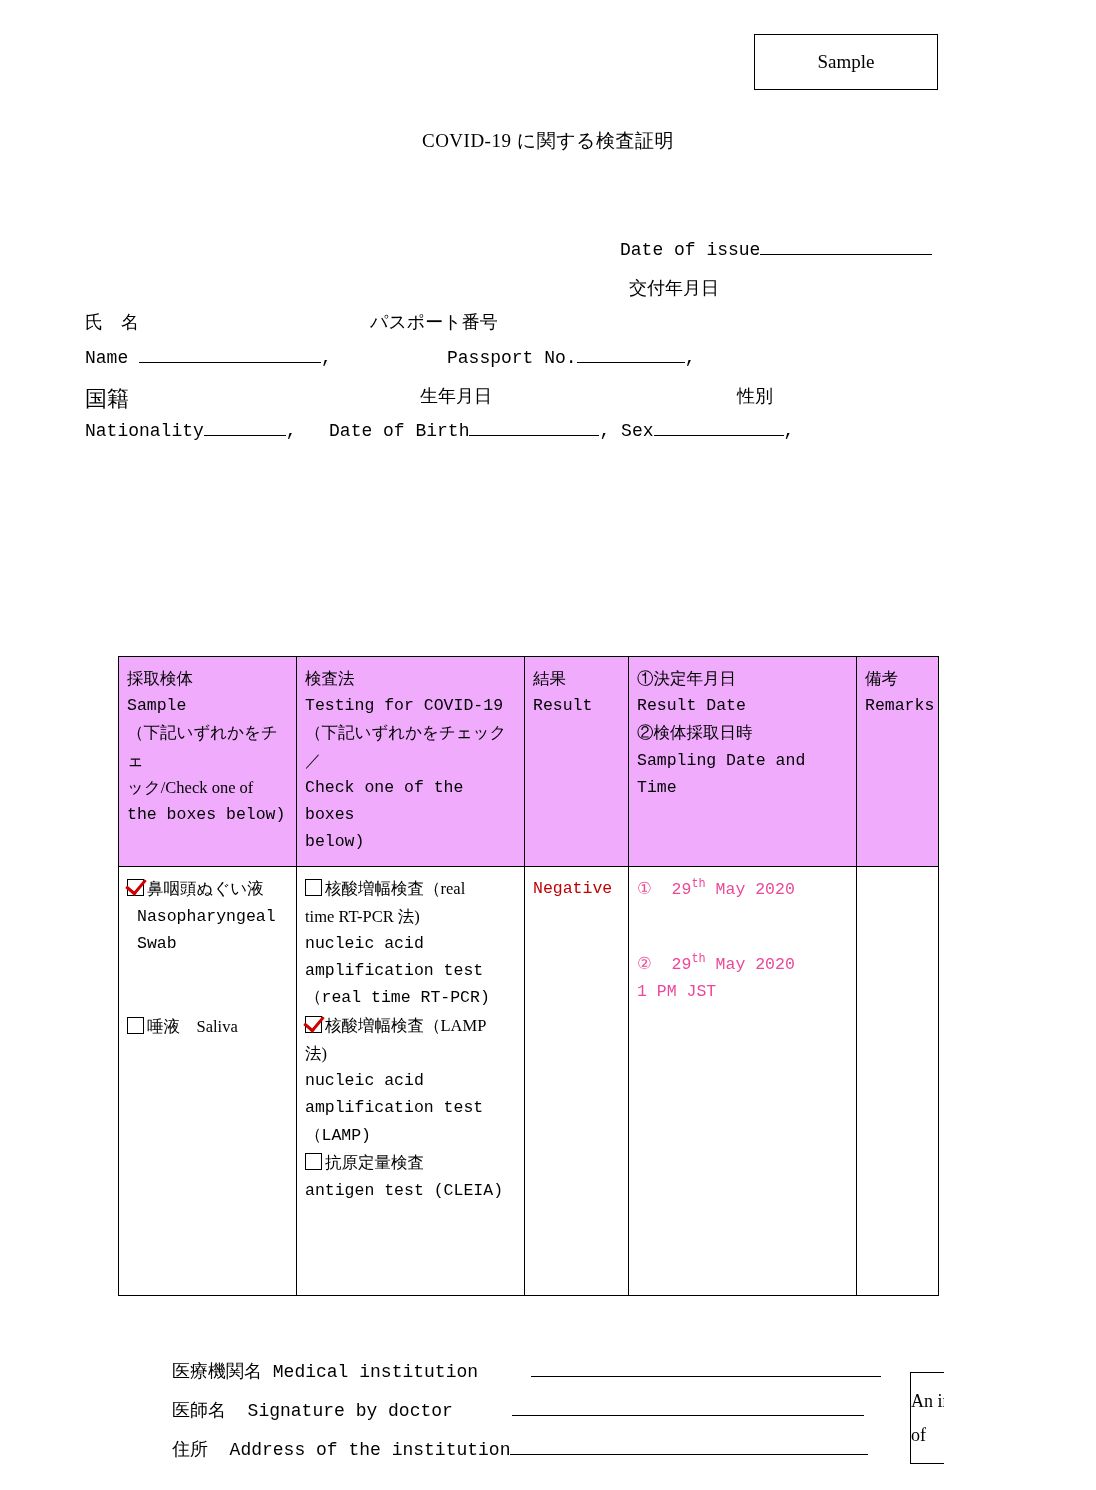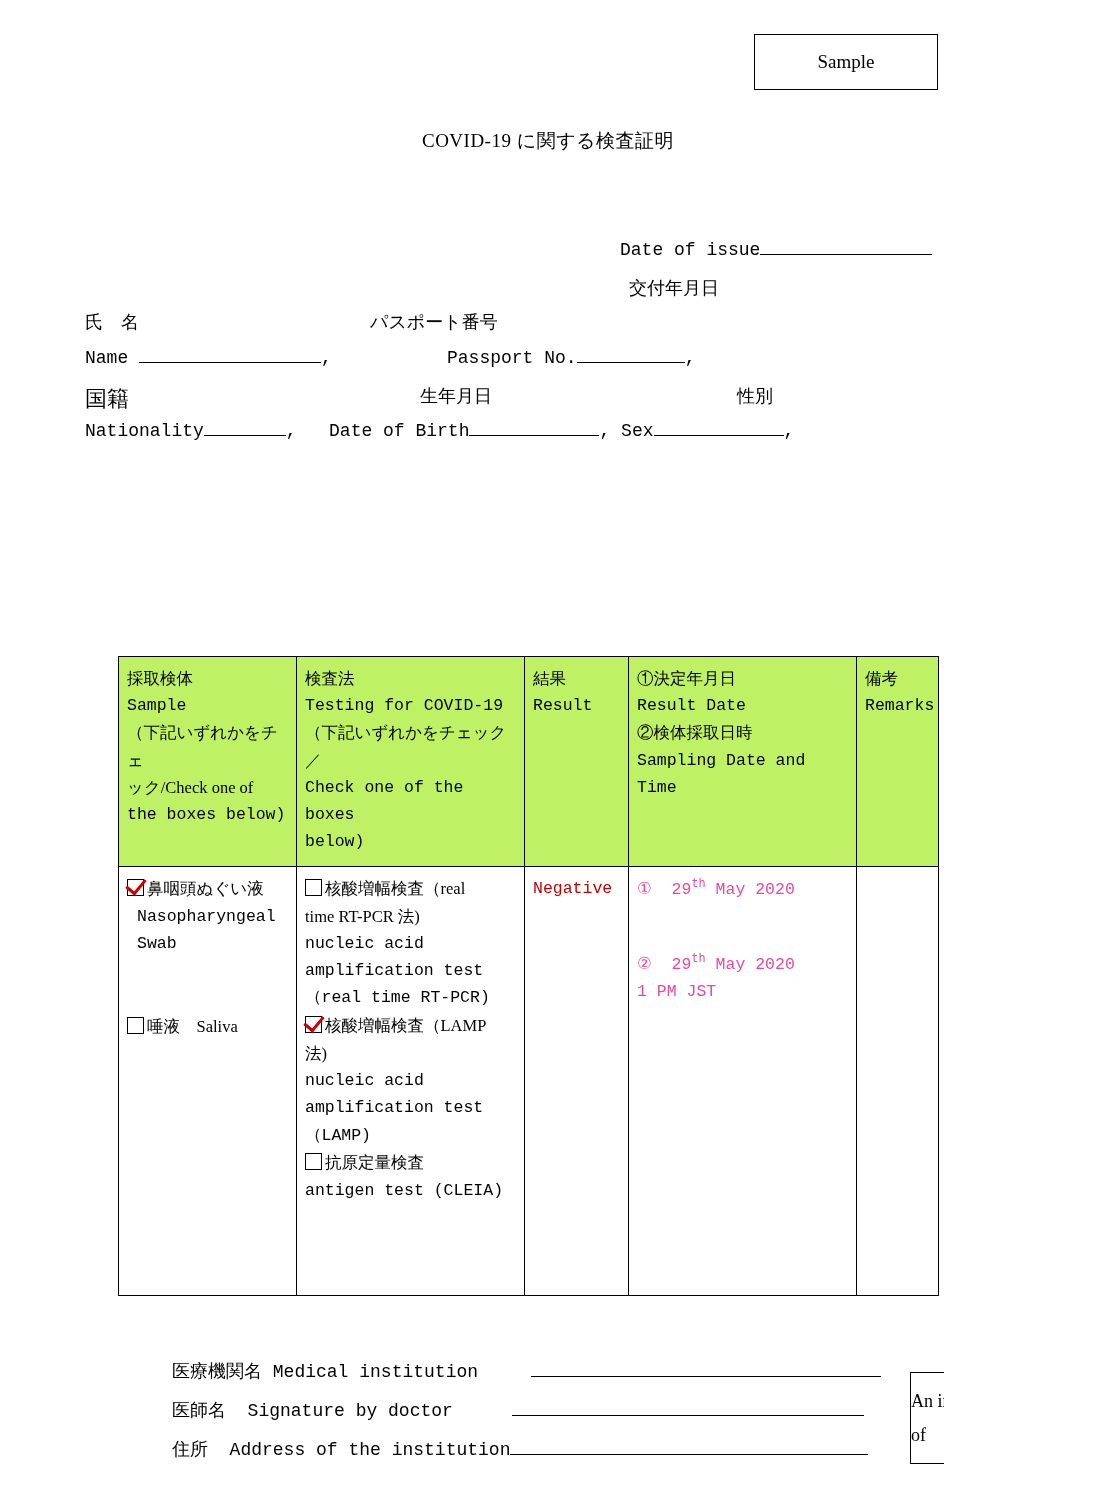--- a/index.html
+++ b/index.html
@@ -147,21 +147,21 @@
     table-layout: fixed;
     font-size: 16.5px;
   }
   table.cert td {
     border: 1px solid #000;
     vertical-align: top;
     padding: 8px 8px 10px 8px;
     line-height: 1.65;
   }
   table.cert tr.head td {
-    background: #bef264;
+    background: #f0abfc;
   }
   .col1 { width: 178px; }
   .col2 { width: 228px; }
   .col3 { width: 104px; }
   .col4 { width: 228px; }
   .col5 { width: 82px; }
 
   .indent { padding-left: 10px; display:block; }
   .cellline { display: block; }
 

